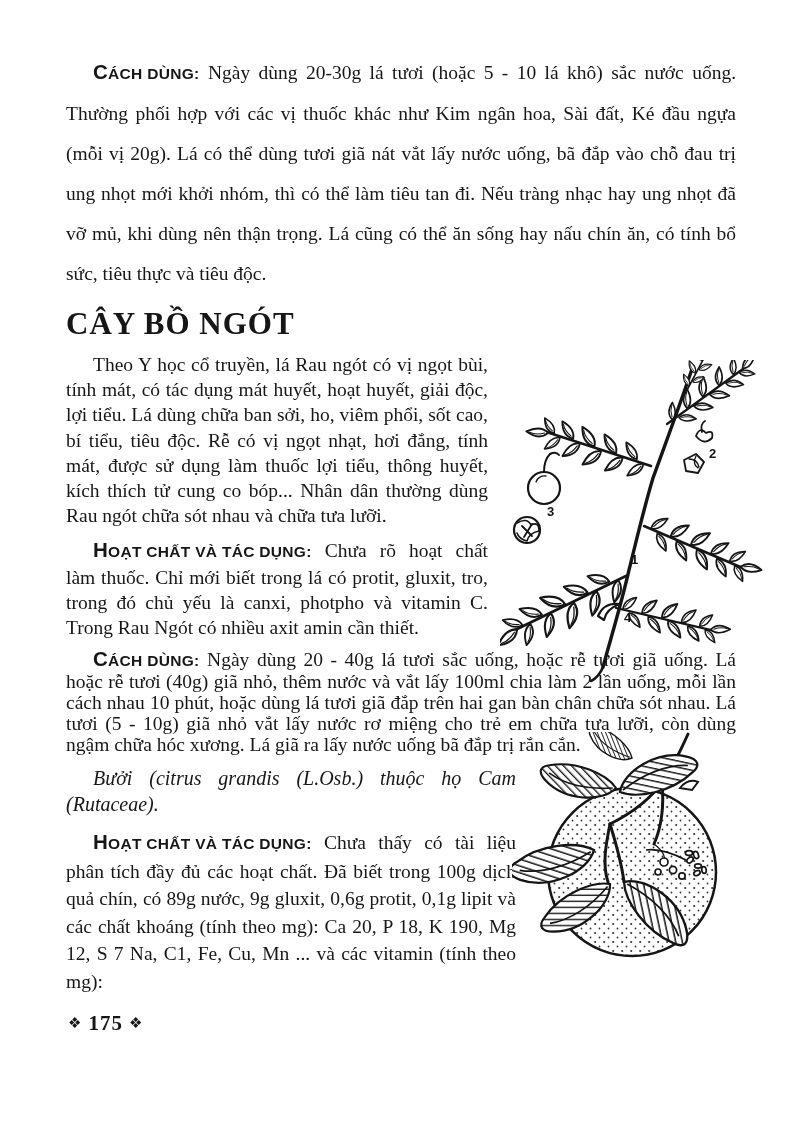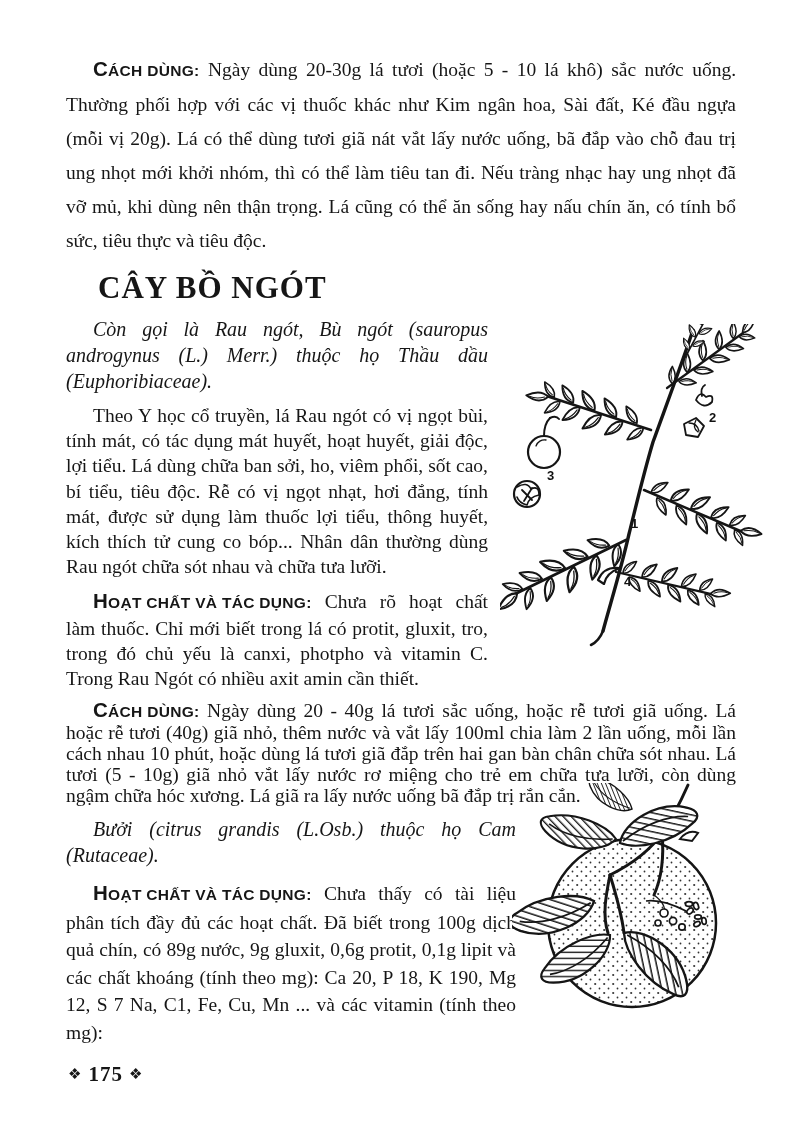--- a/index.html
+++ b/index.html
@@ -19,24 +19,24 @@
     display:inline-block;
     text-indent:0;
     font-family:"Liberation Sans","DejaVu Sans",sans-serif;
     font-weight:bold;
     font-size:15.5px;
     letter-spacing:0.3px;
     transform:translateY(-0.5px);
   }
   .lead::first-letter { font-size:20.5px; }
 
-  .intro { margin:52px 64px 0 66px; font-size:19.5px; line-height:34px; }
+  .intro { margin:52px 64px 0 66px; font-size:19.5px; line-height:40px; }
 
   h1.section {
-    margin:12px 0 0 98px;
+    margin:12px 0 0 66px;
     font-size:31px; line-height:36px;
     font-weight:bold; letter-spacing:1px;
   }
 
   .row { position:relative; margin:10px 65px 0 66px; }
   .row-bongot .col { width:422px; }
   .row-buoi   .col { width:450px; }
 
   .alias { font-style:italic; font-size:20px; line-height:26px; }
   .alias.first { margin-top:0; }
@@ -60,21 +60,20 @@
 <body>
 
 <div class="page">
 
   <p class="intro indent"><span class="lead">CÁCH DÙNG:</span> <span>Ngày dùng 20-30g lá tươi (hoặc 5 - 10 lá khô) sắc nước uống. Thường phối hợp với các vị thuốc khác như Kim ngân hoa, Sài đất, Ké đầu ngựa (mỗi vị 20g). Lá có thể dùng tươi giã nát vắt lấy nước uống, bã đắp vào chỗ đau trị ung nhọt mới khởi nhóm, thì có thể làm tiêu tan đi. Nếu tràng nhạc hay ung nhọt đã vỡ mủ, khi dùng nên thận trọng. Lá cũng có thể ăn sống hay nấu chín ăn, có tính bổ sức, tiêu thực và tiêu độc.</span></p>
 
   <h1 class="section">CÂY BỒ NGÓT</h1>
 
   <div class="row row-bongot">
     <div class="col">
-      <p class="alias first indent">Còn gọi là Rau ngót, Bù ngót (sauropus androgynus (L.) Merr.) thuộc họ Thầu dầu (Euphoribiaceae).</p>
 
       <p class="bodypara indent">Theo Y học cổ truyền, lá Rau ngót có vị ngọt bùi, tính mát, có tác dụng mát huyết, hoạt huyết, giải độc, lợi tiểu. Lá dùng chữa ban sởi, ho, viêm phổi, sốt cao, bí tiểu, tiêu độc. Rễ có vị ngọt nhạt, hơi đắng, tính mát, được sử dụng làm thuốc lợi tiểu, thông huyết, kích thích tử cung co bóp... Nhân dân thường dùng Rau ngót chữa sót nhau và chữa tưa lưỡi.</p>
 
       <p class="bodypara indent"><span class="lead">HOẠT CHẤT VÀ TÁC DỤNG:</span> <span>Chưa rõ hoạt chất làm thuốc. Chỉ mới biết trong lá có protit, gluxit, tro, trong đó chủ yếu là canxi, photpho và vitamin C. Trong Rau Ngót có nhiều axit amin cần thiết.</span></p>
     </div>
 
     <svg class="fig fig1" viewBox="0 0 280 340" aria-hidden="true">
       <defs>
         <g id="lf">
           <path d="M0,0 Q6,-9 19,-4 Q8,5 0,0 Z"></path>

